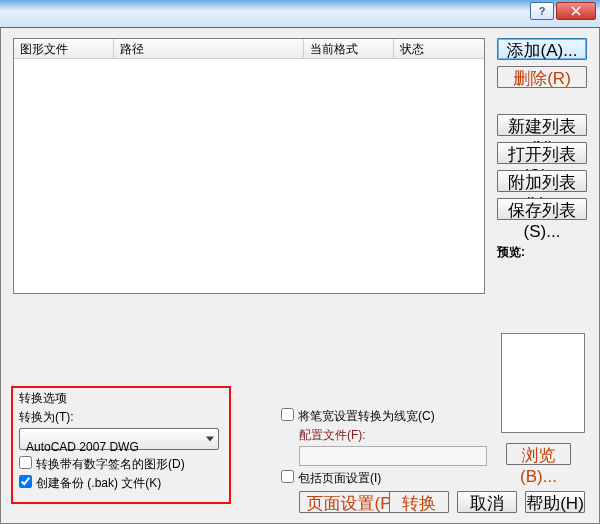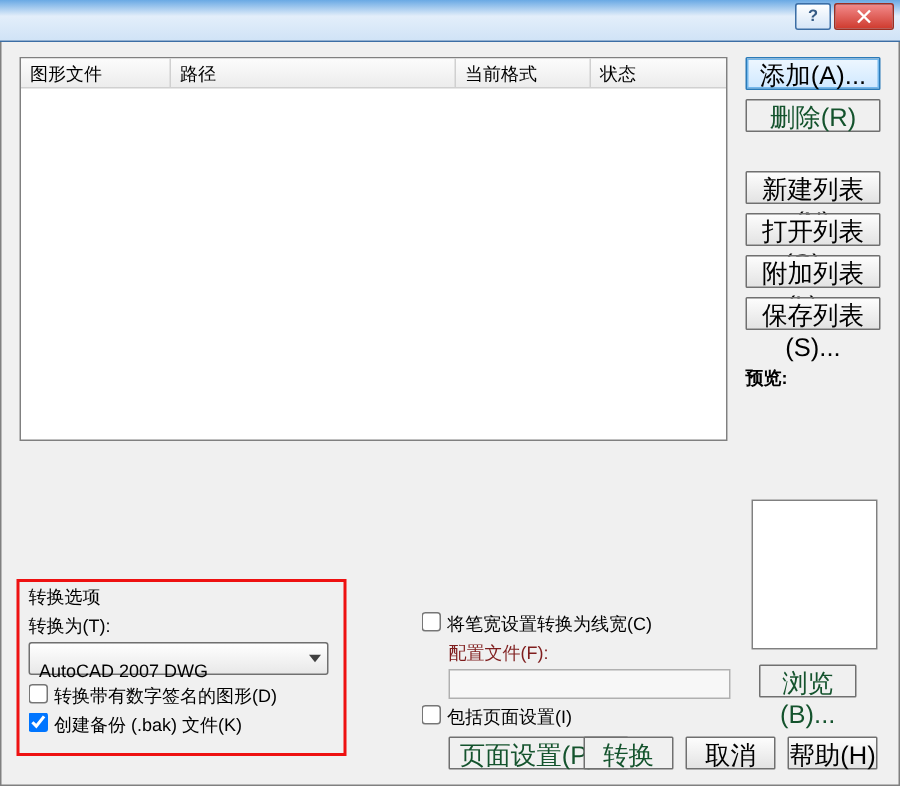--- a/index.html
+++ b/index.html
@@ -107,21 +107,21 @@
     padding: 0;
     cursor: pointer;
     margin-bottom: 6px;
   }
   .btn.default {
     border-color: #2a7ab8;
     box-shadow: 0 0 0 1px #73b7ec inset;
     background: linear-gradient(#eef7ff, #cfe8ff);
   }
   .btn.disabled {
-    color: #14532d;
+    color: #c2410c;
     background: #f0f0f0;
     cursor: default;
   }
   .gap-big { height: 20px; }
   .preview-label { margin-top: 18px; margin-bottom: 4px; font-weight: bold; }
 
   
   .preview-box-wrapper {
     position: absolute;
     left: 500px;

